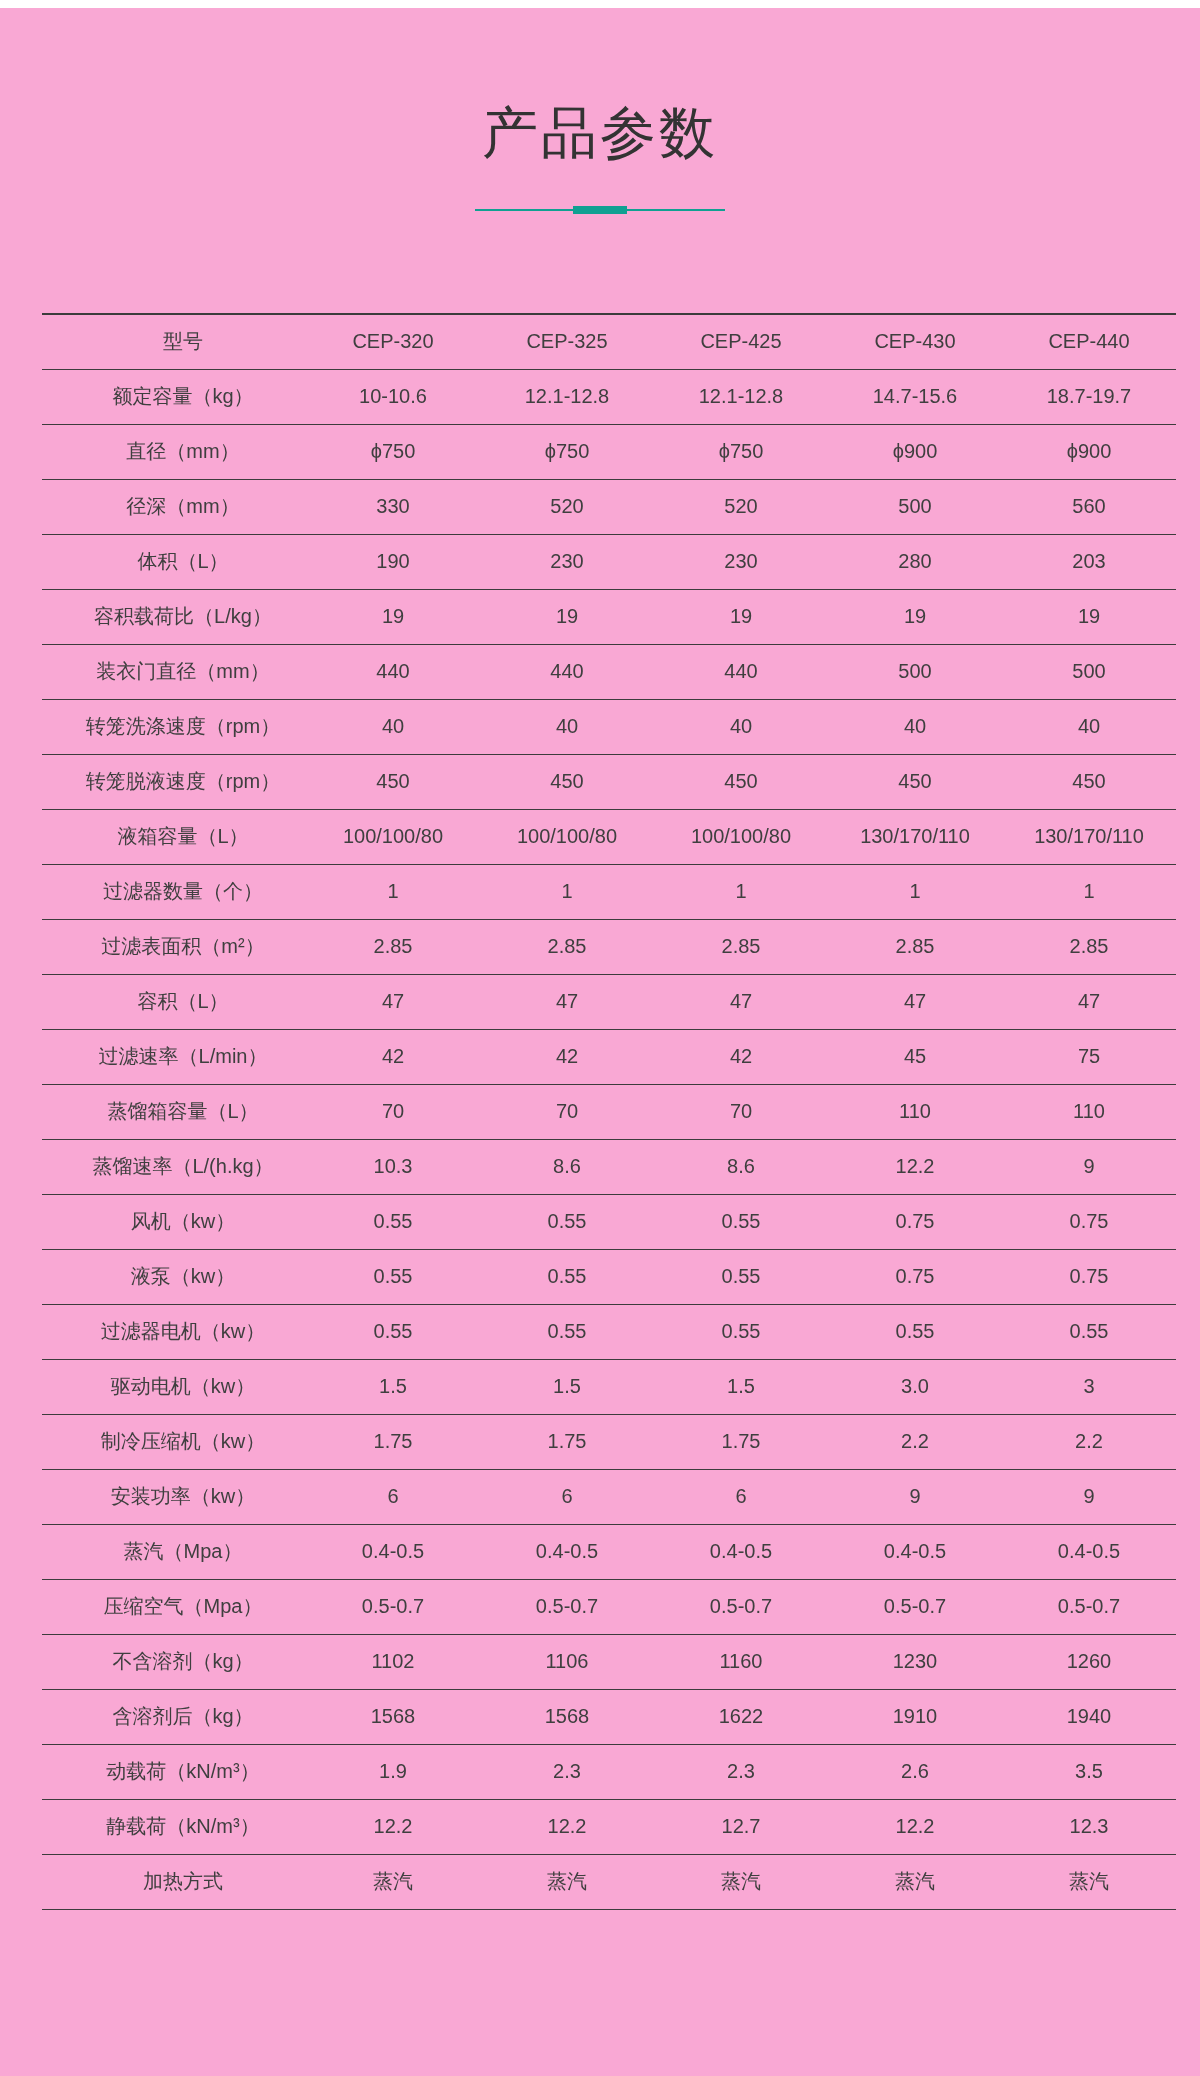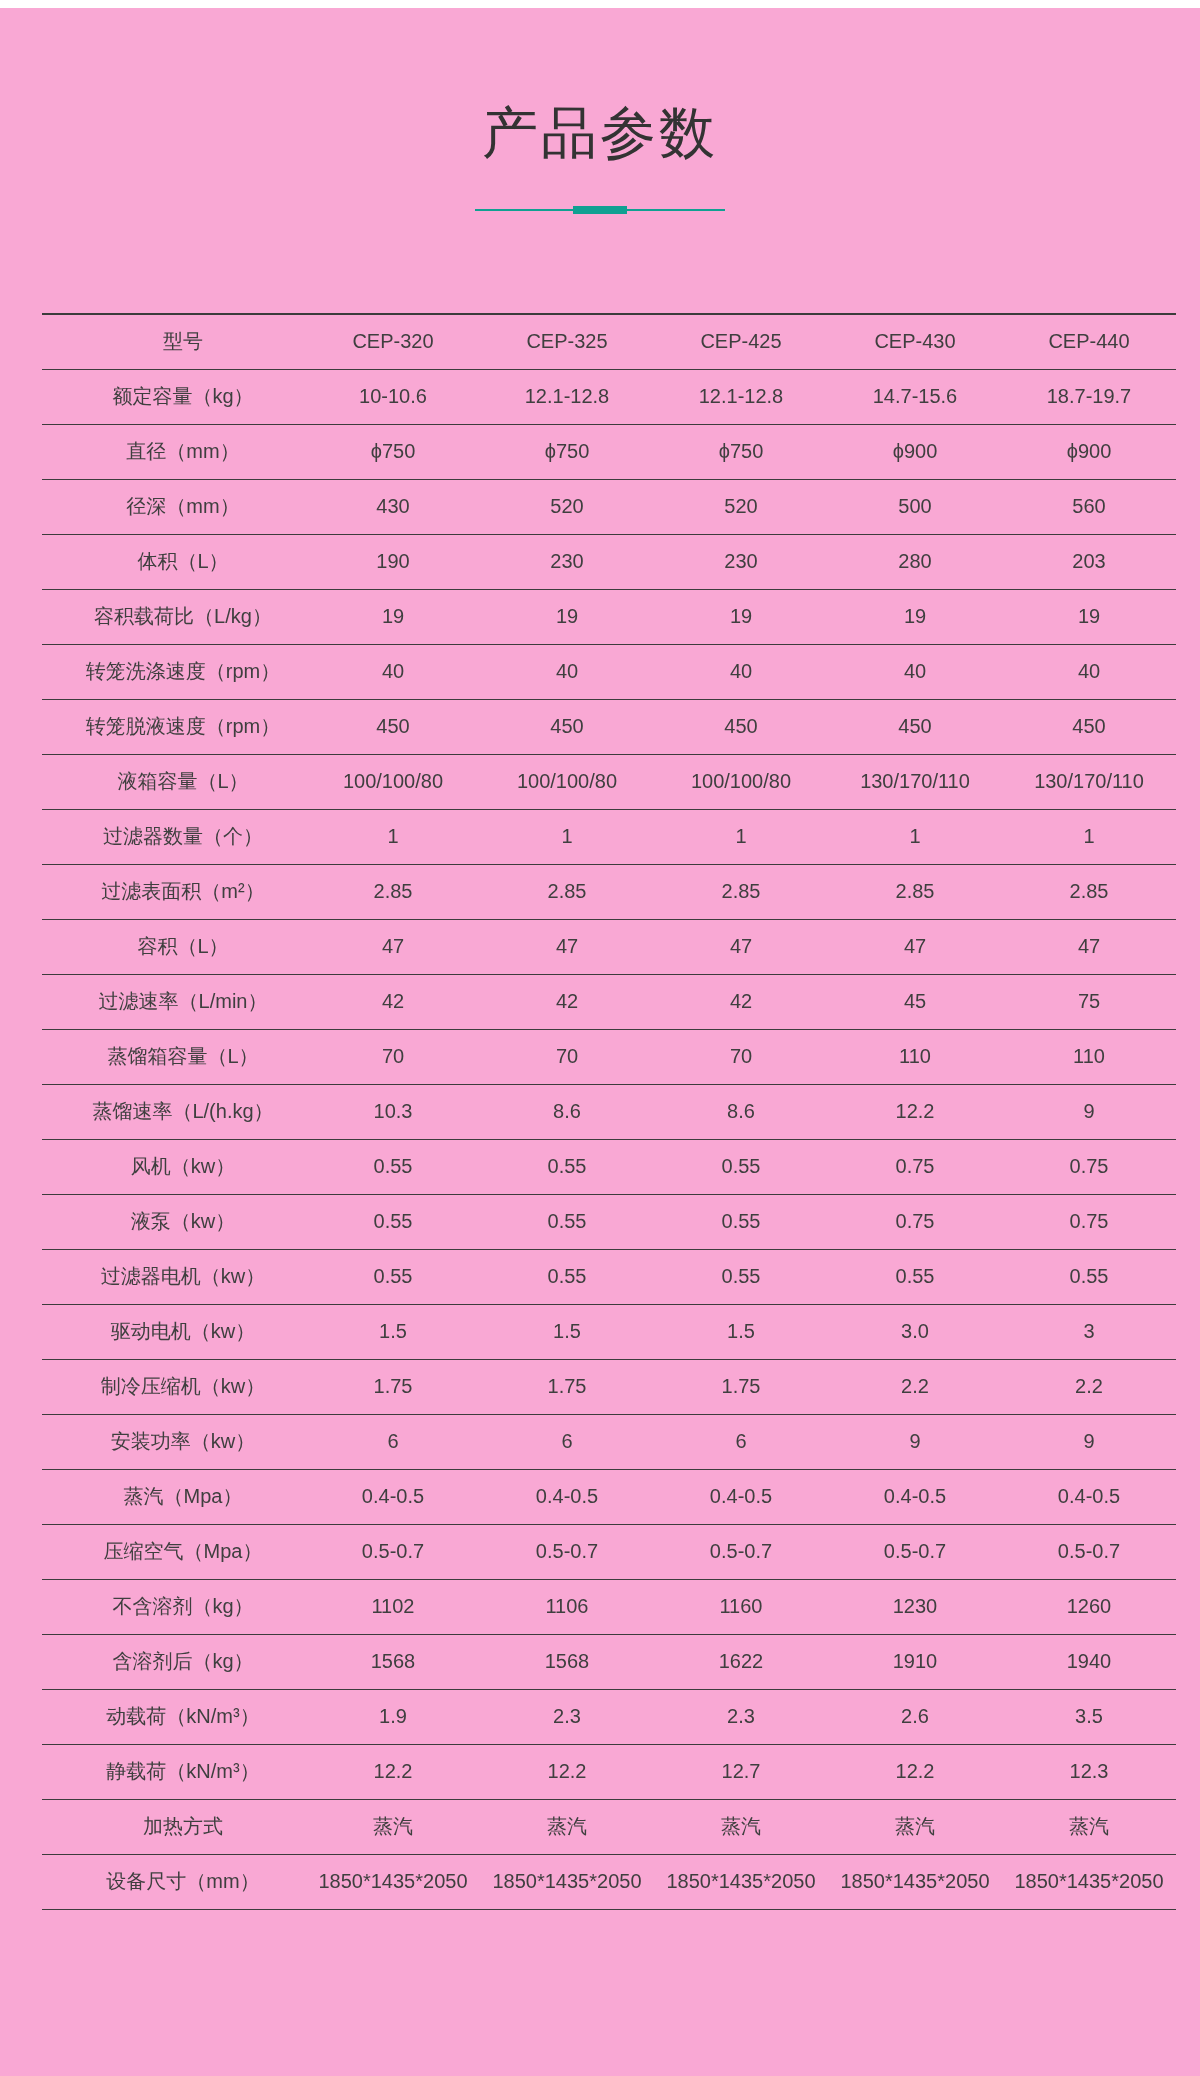--- a/index.html
+++ b/index.html
@@ -110,21 +110,21 @@
         <tr>
           <td class="label-cell">直径（mm）</td>
           <td class="value-cell">ϕ750</td>
           <td class="value-cell">ϕ750</td>
           <td class="value-cell">ϕ750</td>
           <td class="value-cell">ϕ900</td>
           <td class="value-cell">ϕ900</td>
         </tr>
         <tr>
           <td class="label-cell">径深（mm）</td>
-          <td class="value-cell">430</td>
+          <td class="value-cell">330</td>
           <td class="value-cell">520</td>
           <td class="value-cell">520</td>
           <td class="value-cell">500</td>
           <td class="value-cell">560</td>
         </tr>
         <tr>
           <td class="label-cell">体积（L）</td>
           <td class="value-cell">190</td>
           <td class="value-cell">230</td>
           <td class="value-cell">230</td>
@@ -133,20 +133,28 @@
         </tr>
         <tr>
           <td class="label-cell">容积载荷比（L/kg）</td>
           <td class="value-cell">19</td>
           <td class="value-cell">19</td>
           <td class="value-cell">19</td>
           <td class="value-cell">19</td>
           <td class="value-cell">19</td>
         </tr>
         <tr>
+          <td class="label-cell">装衣门直径（mm）</td>
+          <td class="value-cell">440</td>
+          <td class="value-cell">440</td>
+          <td class="value-cell">440</td>
+          <td class="value-cell">500</td>
+          <td class="value-cell">500</td>
+        </tr>
+        <tr>
           <td class="label-cell">转笼洗涤速度（rpm）</td>
           <td class="value-cell">40</td>
           <td class="value-cell">40</td>
           <td class="value-cell">40</td>
           <td class="value-cell">40</td>
           <td class="value-cell">40</td>
         </tr>
         <tr>
           <td class="label-cell">转笼脱液速度（rpm）</td>
           <td class="value-cell">450</td>
@@ -308,24 +316,16 @@
           <td class="value-cell">12.3</td>
         </tr>
         <tr>
           <td class="label-cell">加热方式</td>
           <td class="value-cell">蒸汽</td>
           <td class="value-cell">蒸汽</td>
           <td class="value-cell">蒸汽</td>
           <td class="value-cell">蒸汽</td>
           <td class="value-cell">蒸汽</td>
         </tr>
-        <tr>
-          <td class="label-cell">设备尺寸（mm）</td>
-          <td class="value-cell">1850*1435*2050</td>
-          <td class="value-cell">1850*1435*2050</td>
-          <td class="value-cell">1850*1435*2050</td>
-          <td class="value-cell">1850*1435*2050</td>
-          <td class="value-cell">1850*1435*2050</td>
-        </tr>
       </tbody>
   </table>
 
 </div>
 
 </body></html>

